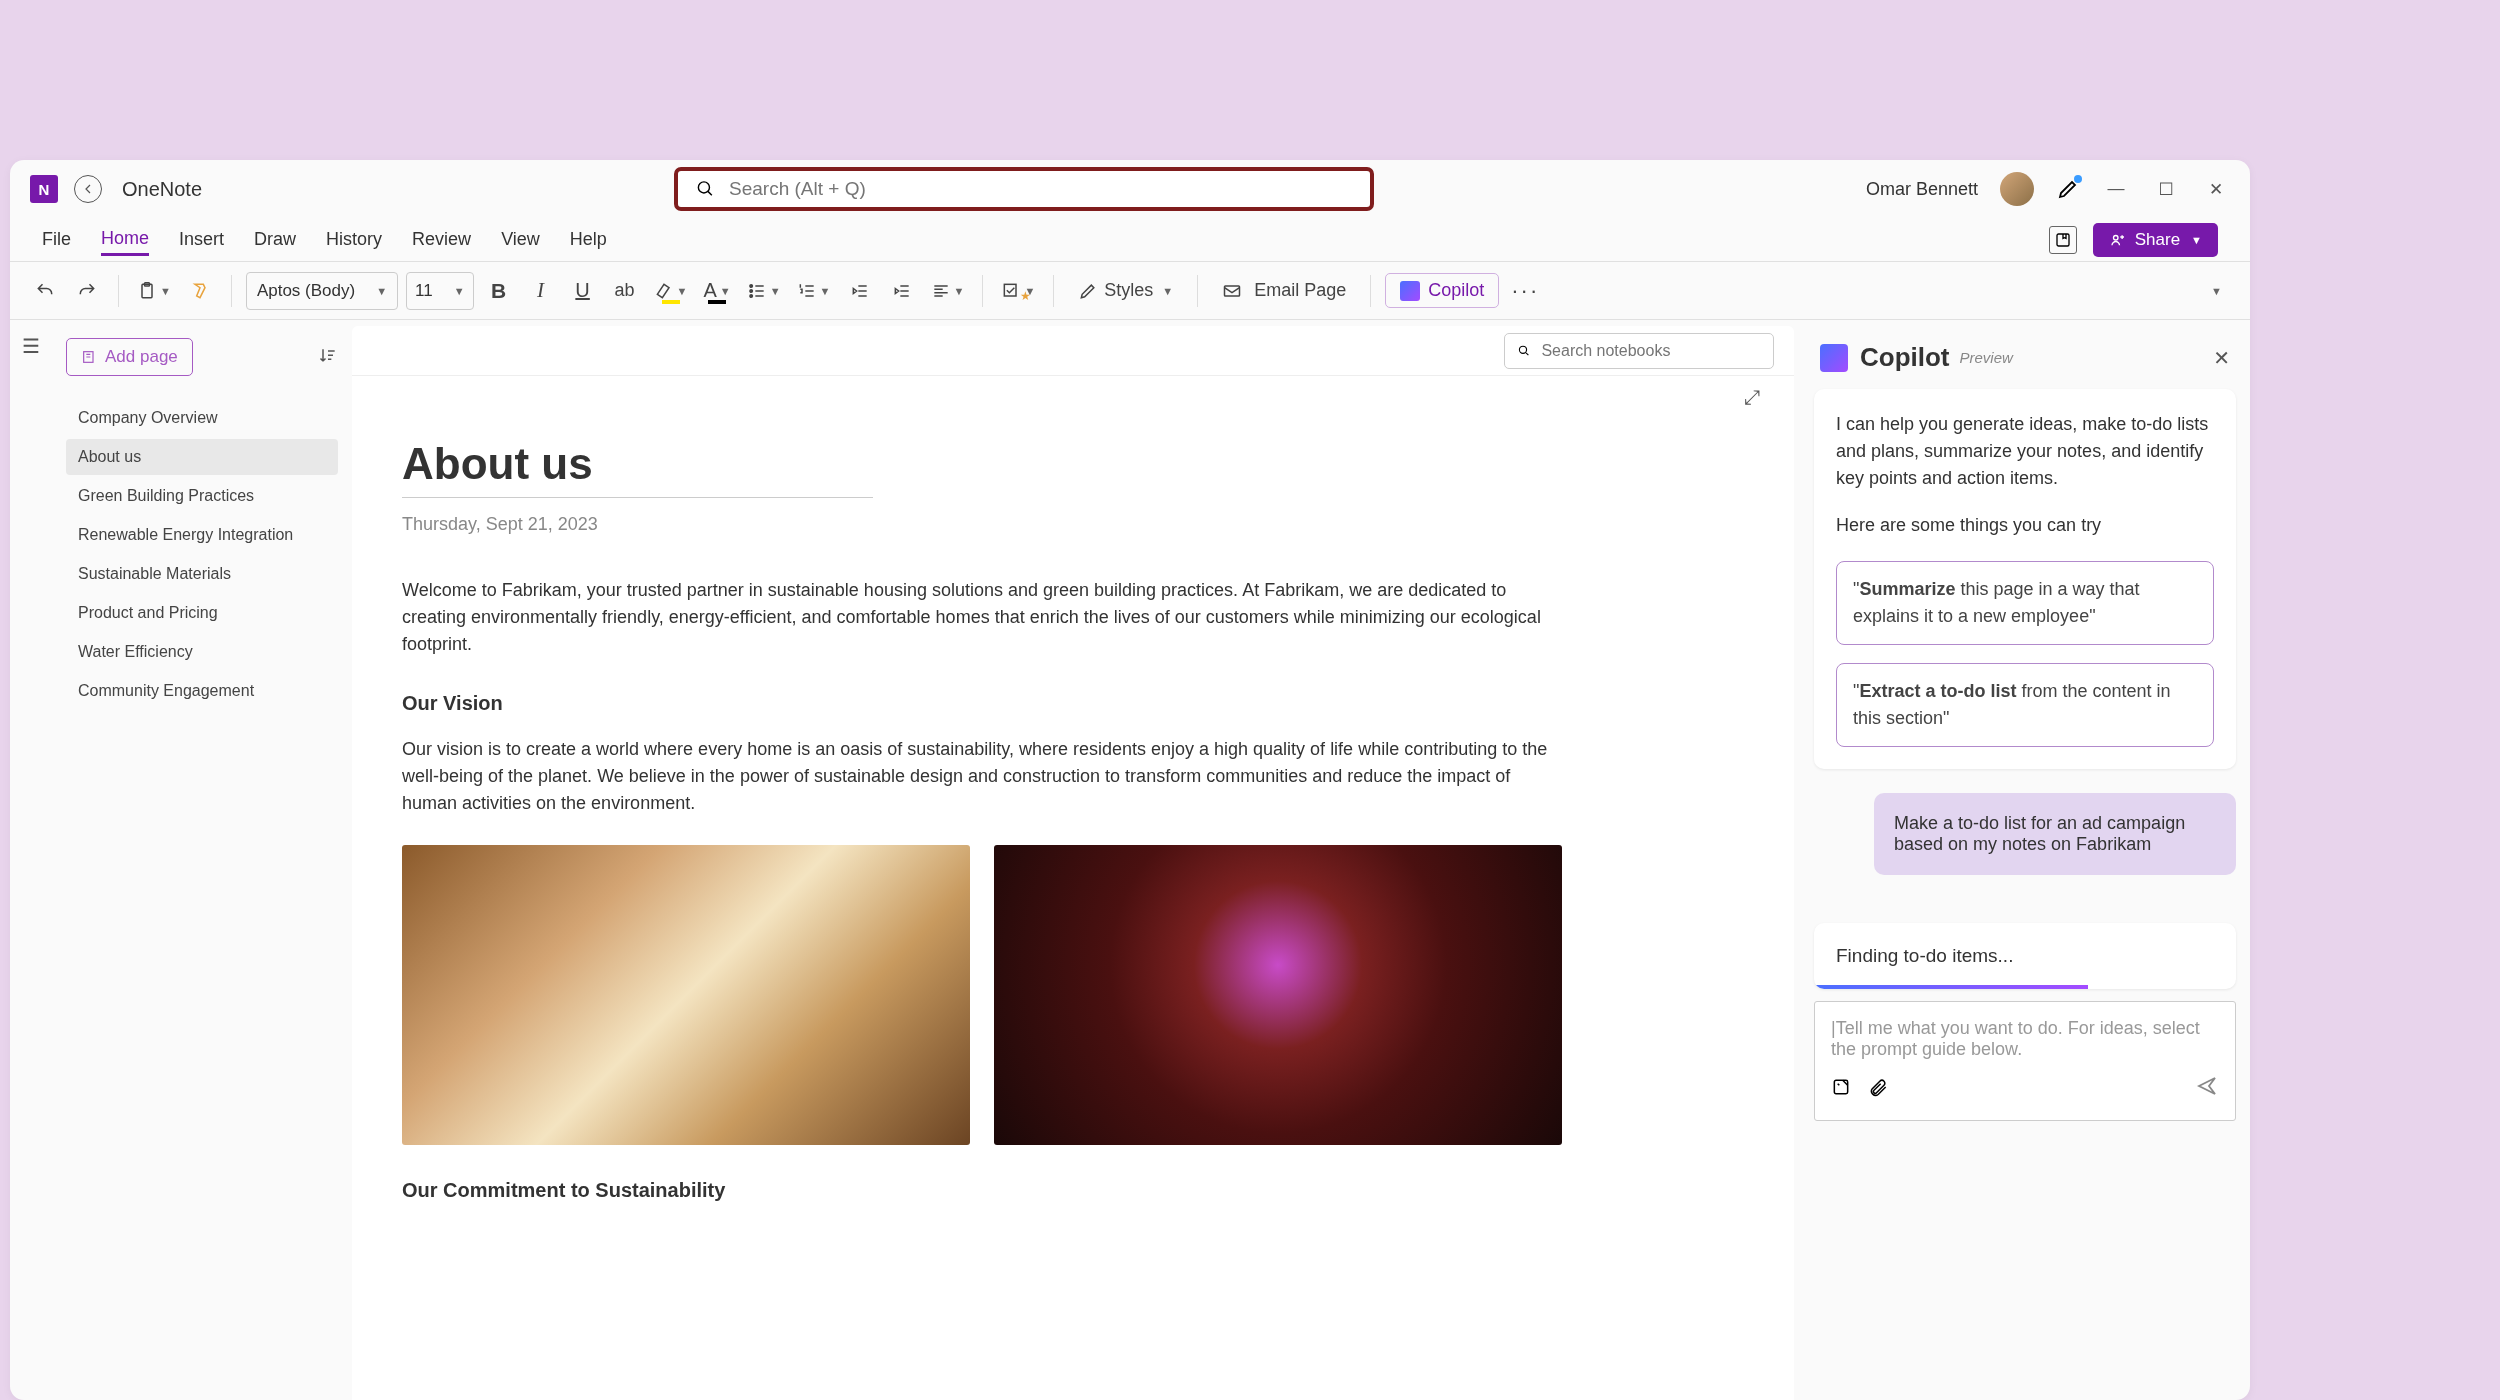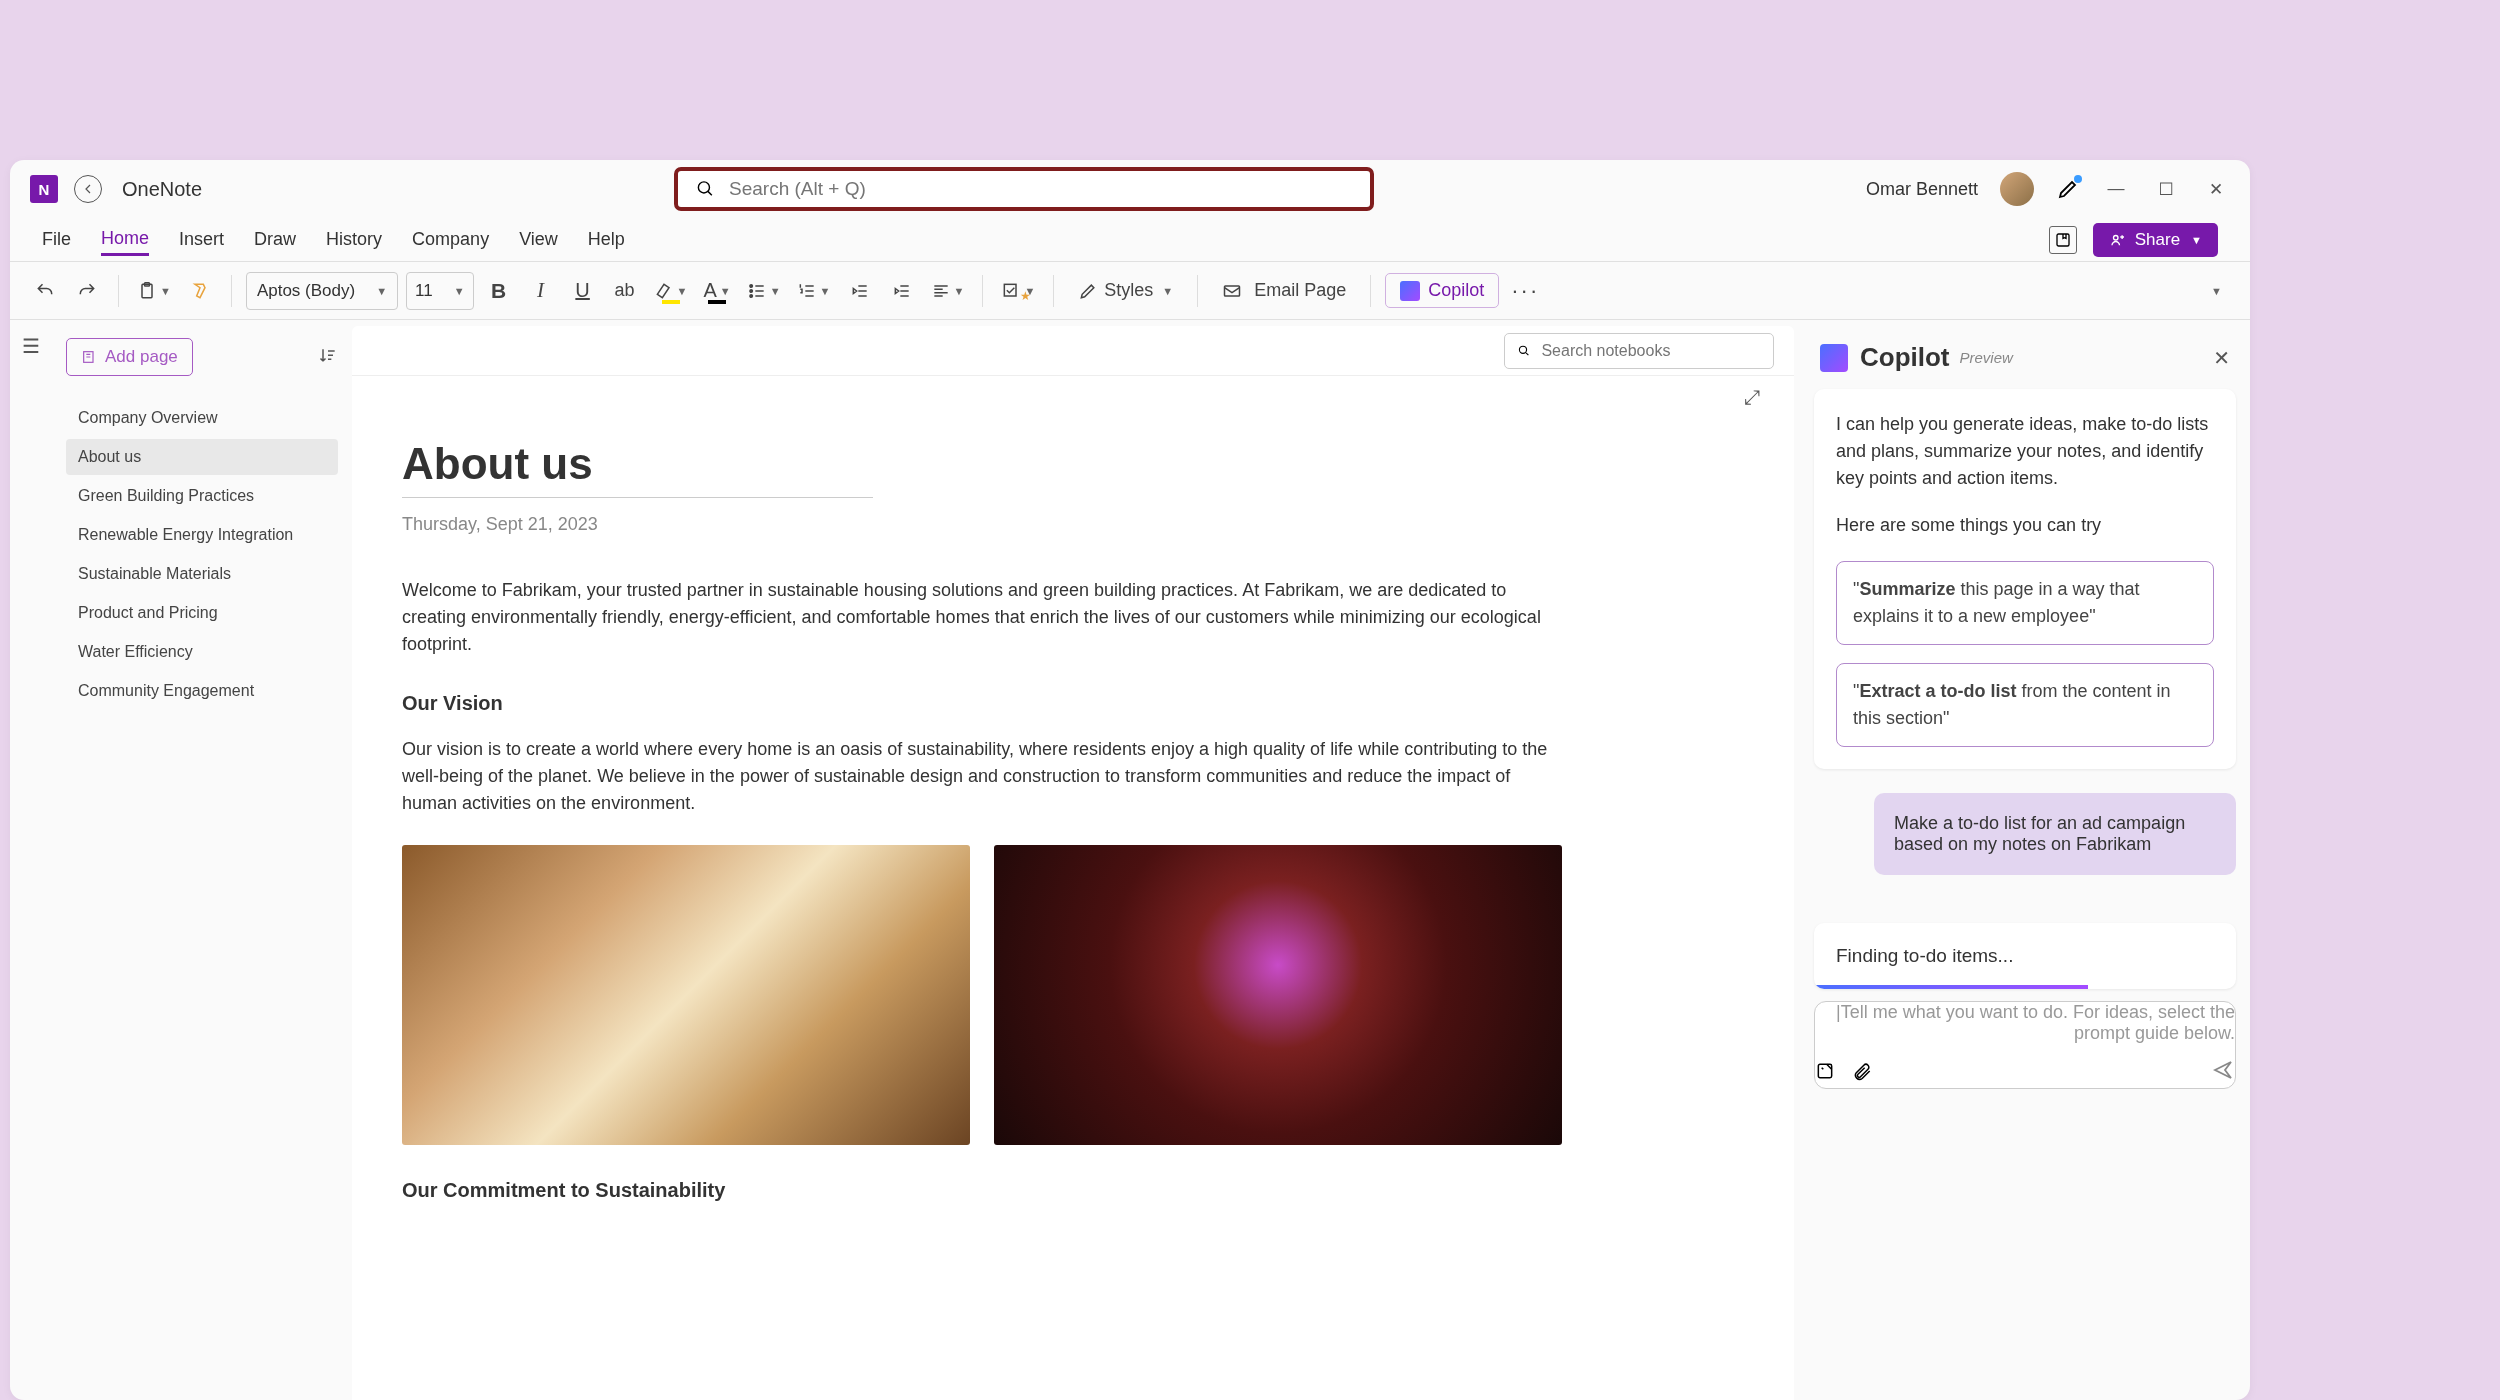--- a/index.html
+++ b/index.html
@@ -58,21 +58,21 @@
 .cp-title { font-size:26px; font-weight:600; color:#333; margin-right:10px; }
 .cp-preview { font-size:15px; color:#888;font-style:italic; }
 .cp-close { margin-left:auto; font-size:20px; color:#555; cursor:pointer; }
 .cp-card { background:#fff; border-radius:10px; padding:22px; font-size:18px; color:#333; line-height:1.5; box-shadow:0 1px 3px rgba(0,0,0,0.08); }
 .cp-suggest { border:1.5px solid #b28acc; border-radius:8px; padding:14px 16px; margin-top:18px; font-size:18px; color:#444; cursor:pointer; }
 .cp-suggest:first-of-type { margin-top:22px; }
 .cp-user-msg { background:#e2d5f0; border-radius:10px; padding:20px; margin-top:24px; font-size:18px; color:#333; margin-left:60px; }
 .cp-status { background:#fff; border-radius:10px; padding:22px; margin-top:48px; font-size:19px; color:#333; box-shadow:0 1px 3px rgba(0,0,0,0.08); position:relative; overflow:hidden; }
 .cp-progress { position:absolute; bottom:0; left:0; height:4px; width:65%; background:linear-gradient(90deg,#4b6fff,#a34bff); }
 .cp-stop { display:flex; align-items:center; gap:10px; justify-content:center; padding:14px; font-size:17px; color:#333; cursor:pointer; margin-top:6px; }
-.cp-input { border:1px solid #ccc; border-radius:12px; padding:0; margin-top:12px; background:#fff;text-align:right; }
+.cp-input { border:1px solid #ccc; border-radius:3px; padding:16px; margin-top:12px; background:#fff; }
 .cp-input-text { font-size:18px; color:#999; min-height:48px; }
 .cp-input-row { display:flex; align-items:center; gap:18px; margin-top:8px; }
 .cp-send { margin-left:auto; font-size:22px; color:#888; cursor:pointer; }
 svg { stroke:currentColor; fill:none; stroke-width:1.8; }
 </style>
 </head>
 <body>
 
 <div class="window">
 
@@ -104,21 +104,21 @@
       <div class="win-btn">✕</div>
     </div>
   </div>
 
   <div class="menubar">
     <div class="menu-item">File</div>
     <div class="menu-item active">Home</div>
     <div class="menu-item">Insert</div>
     <div class="menu-item">Draw</div>
     <div class="menu-item">History</div>
-    <div class="menu-item">Company</div>
+    <div class="menu-item">Review</div>
     <div class="menu-item">View</div>
     <div class="menu-item">Help</div>
     <div class="menu-right">
       <div class="notes-btn">
         <svg viewBox="0 0 24 24" width="18" height="18">
             <rect x="4" y="4" width="16" height="16" rx="2"></rect>
             <path d="M16 4v6l-2-1-2 1V4"></path>
           </svg>
       </div>
       <div class="share-btn">

